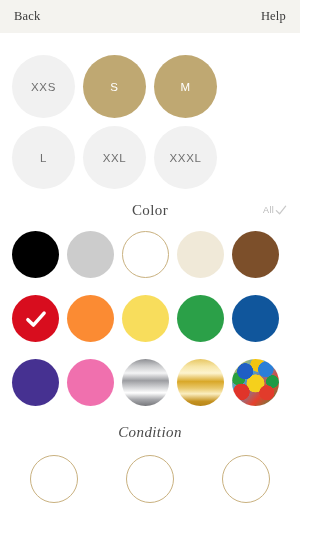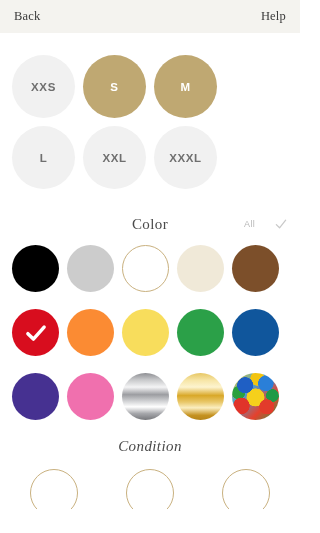--- a/index.html
+++ b/index.html
@@ -56,21 +56,20 @@
 
   
   .sizes {
     padding: 22px 0 0 0;
   }
   .size-row {
     display: flex;
     justify-content: flex-start;
     padding-left: 12px;
     margin-bottom: 8px;
-    font-weight: bold;
   }
   .size-circle {
     width: 63px;
     height: 63px;
     border-radius: 50%;
     background: #f1f1f1;
     display: flex;
     align-items: center;
     justify-content: center;
     font-size: 11.5px;
@@ -81,38 +80,38 @@
     box-sizing: border-box;
   }
   .size-circle.selected {
     background: #bfa872;
     color: #ffffff;
   }
 
   
   .section-head {
     position: relative;
-    margin-top: 22px;
+    margin-top: 8px;
     height: 26px;
     display: flex;
     align-items: center;
     justify-content: center;
   }
   .section-title {
     font-family: "Liberation Serif", serif;
     font-size: 15px;
     color: #4a4a4a;
     letter-spacing: .4px;
   }
   .section-all {
     position: absolute;
     right: 12px;
     display: flex;
     align-items: center;
-    gap: 19px;
+    gap: 0;
     cursor: pointer;
   }
   .section-all .all-label {
     font-size: 9px;
     color: #b9b9b9;
     letter-spacing: .3px;
   }
   .check-gray {
     display: block;
     width: 14px;

